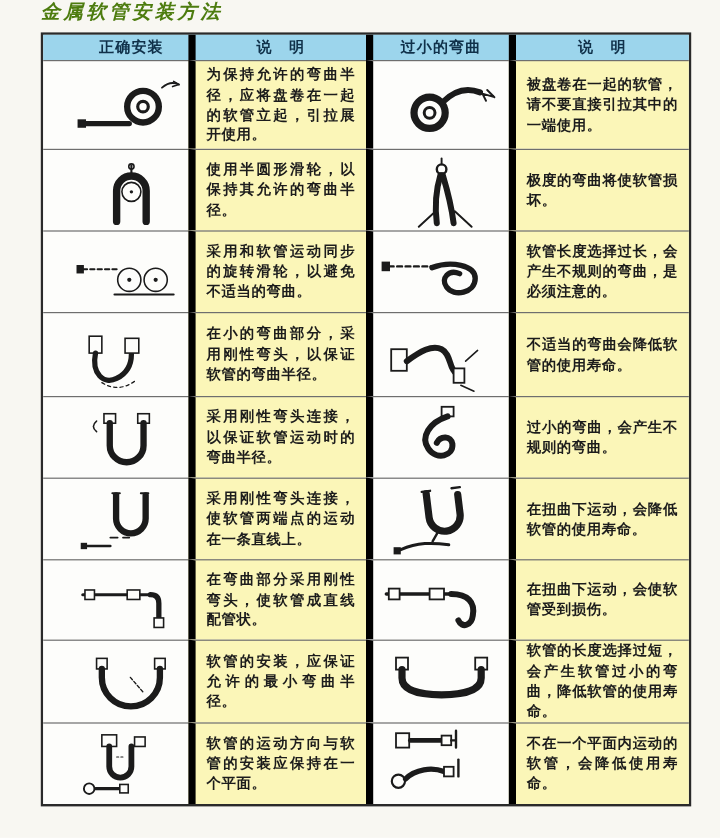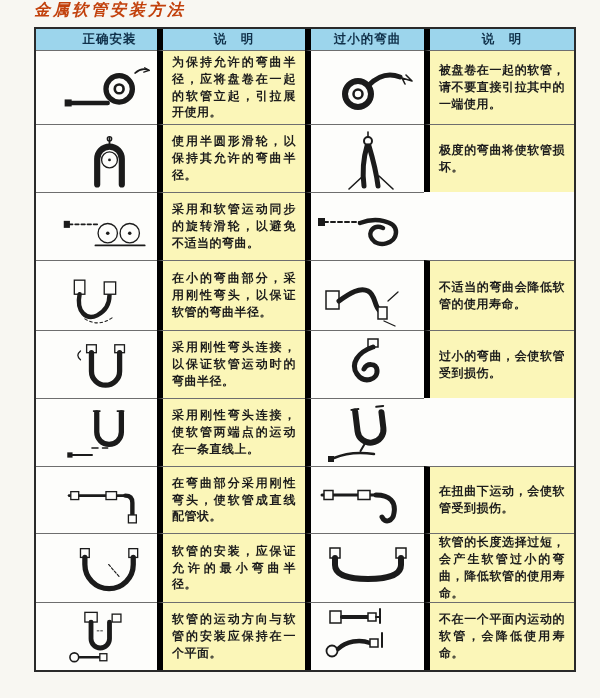--- a/index.html
+++ b/index.html
@@ -1,19 +1,19 @@
 <!DOCTYPE html>
 <html><head>
 <meta charset="utf-8">
 <style>
   html,body{margin:0;padding:0;}
   body{width:600px;height:698px;background:#f8f7f2;font-family:"Liberation Sans","DejaVu Sans",sans-serif;}
   .page{position:relative;width:600px;height:698px;background:#f8f7f2;overflow:hidden;}
   .title{position:absolute;left:34px;top:0px;margin:0;font-family:Liberation Serif, serif;
-         font-style:italic;font-weight:700;font-size:16px;letter-spacing:3px;color:#c2410c;}
+         font-style:italic;font-weight:700;font-size:16px;letter-spacing:3px;color:#4d7c0f;}
   .tbl{position:absolute;left:34px;top:27px;width:538px;border:2px solid #2a2a2a;background:#fdfdfb;}
   .row{display:grid;grid-template-columns:121px 148px 119px 150px;}
   .cell{box-sizing:border-box;border-left:6px solid #000000;border-top:1px solid #6e6e6e;
         display:flex;align-items:center;justify-content:center;overflow:hidden;}
   .row .cell:first-child{border-left:none;padding-left:26px;}
   .hdr-row .cell{border-top:none;}
   .hdr{background:#9cd5ec;height:21px;font-size:12.5px;font-weight:bold;color:#10314a;
        display:flex;align-items:center;justify-content:center;letter-spacing:1px;}
   .img-cell{background:#fdfdfb;}
   .txt-cell{background:#fbf6b8;justify-content:flex-start;padding:4px 9px;}
@@ -109,20 +109,23 @@
       <div class="cell txt-cell">
         <span>采用和软管运动同步的旋转滑轮，以避免不适当的弯曲。</span>
       </div>
       <div class="cell img-cell">
         <svg width="104" height="60" viewBox="0 0 104 60">
           <rect class="fl" x="2" y="21" width="7" height="8"></rect>
           <path class="st" d="M8 25 H44" stroke-width="2" stroke-dasharray="4 3"></path>
           <path class="st" d="M44 26 C60 20 80 24 80 35 C80 47 62 51 56 42 C51 35 58 27 67 31" stroke-width="4.5"></path>
         </svg>
       </div>
+      <div class="cell txt-cell">
+        <span>软管长度选择过长，会产生不规则的弯曲，是必须注意的。</span>
+      </div>
     </div>
 
     <div class="row" style="height:70px">
       <div class="cell img-cell">
         <svg width="108" height="64" viewBox="0 0 108 64">
           <rect class="wfl" x="14" y="14" width="12" height="16"></rect>
           <path class="st" d="M20 30 C16 50 28 60 40 54 C50 49 54 40 54 31" stroke-width="5"></path>
           <rect class="wfl" x="48" y="16" width="13" height="14"></rect>
           <path class="st" d="M26 58 Q42 68 58 56" stroke-width="1.2" stroke-dasharray="3 3"></path>
         </svg>
@@ -156,21 +159,21 @@
       <div class="cell txt-cell">
         <span>采用刚性弯头连接，以保证软管运动时的弯曲半径。</span>
       </div>
       <div class="cell img-cell">
         <svg width="104" height="62" viewBox="0 0 104 62">
           <rect class="wfl" x="52" y="5" width="10" height="8"></rect>
           <path class="st" d="M57 13 C42 18 34 30 41 40 C48 50 62 46 61 36 C60 29 51 29 48 35" stroke-width="5"></path>
         </svg>
       </div>
       <div class="cell txt-cell">
-        <span>过小的弯曲，会使软管受到损伤。</span>
+        <span>过小的弯曲，会产生不规则的弯曲。</span>
       </div>
     </div>
 
     <div class="row" style="height:68px">
       <div class="cell img-cell">
         <svg width="108" height="62" viewBox="0 0 108 62">
           <path class="st" d="M36 6 h7 M63 6 h7" stroke-width="2"></path>
           <path class="st" d="M39.5 8 V30 A14 14 0 0 0 67.5 30 V8" stroke-width="6"></path>
           <path class="st" d="M34 48 h7 M46 48 h6" stroke-width="1.6"></path>
           <rect class="fl" x="6" y="53" width="6" height="6"></rect>
@@ -183,20 +186,23 @@
       <div class="cell img-cell">
         <svg width="104" height="62" viewBox="0 0 104 62">
           <g transform="rotate(-7 52 28)">
             <path class="st" d="M38 6 h7 M63 6 h7" stroke-width="2"></path>
             <path class="st" d="M41.5 8 V28 A13 13 0 0 0 67.5 28 V12" stroke-width="6"></path>
             <path class="st" d="M48 40 L42 48" stroke-width="2"></path>
           </g>
           <rect class="fl" x="12" y="54" width="6" height="6"></rect>
           <path class="st" d="M18 56 C32 50 44 50 58 52" stroke-width="2.5"></path>
         </svg>
+      </div>
+      <div class="cell txt-cell">
+        <span>在扭曲下运动，会降低软管的使用寿命。</span>
       </div>
     </div>
 
     <div class="row" style="height:67px">
       <div class="cell img-cell">
         <svg width="108" height="62" viewBox="0 0 108 62">
           <path class="st" d="M8 26 H72" stroke-width="3"></path>
           <rect class="wfl" x="10" y="21.5" width="9" height="9"></rect>
           <rect class="wfl" x="50" y="21.5" width="12" height="9"></rect>
           <path class="st" d="M72 26 Q80 26 80 34 V50" stroke-width="5"></path>

